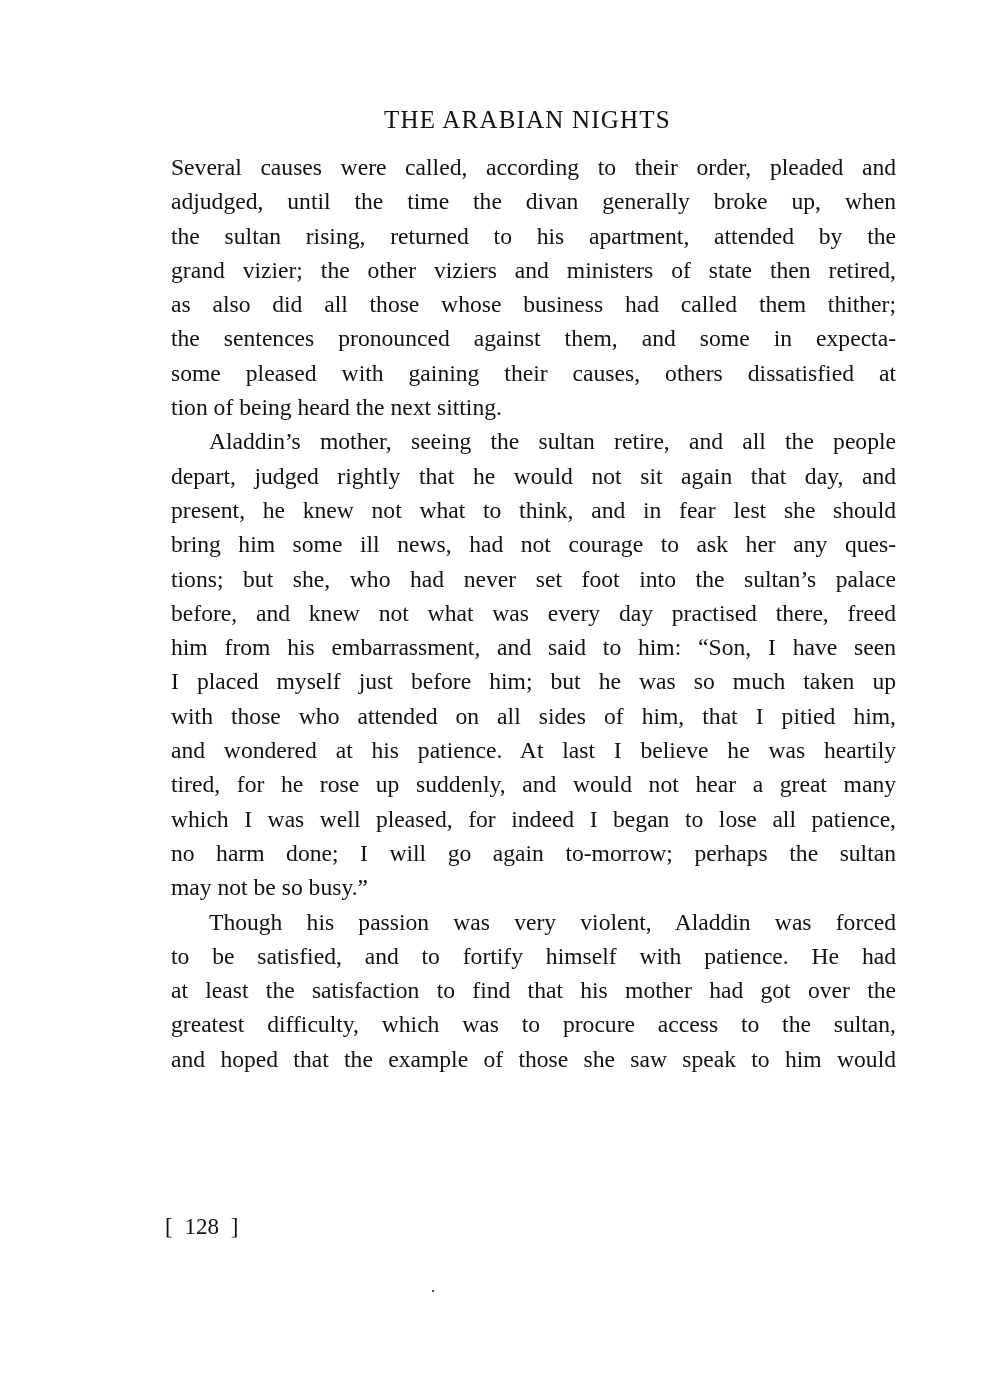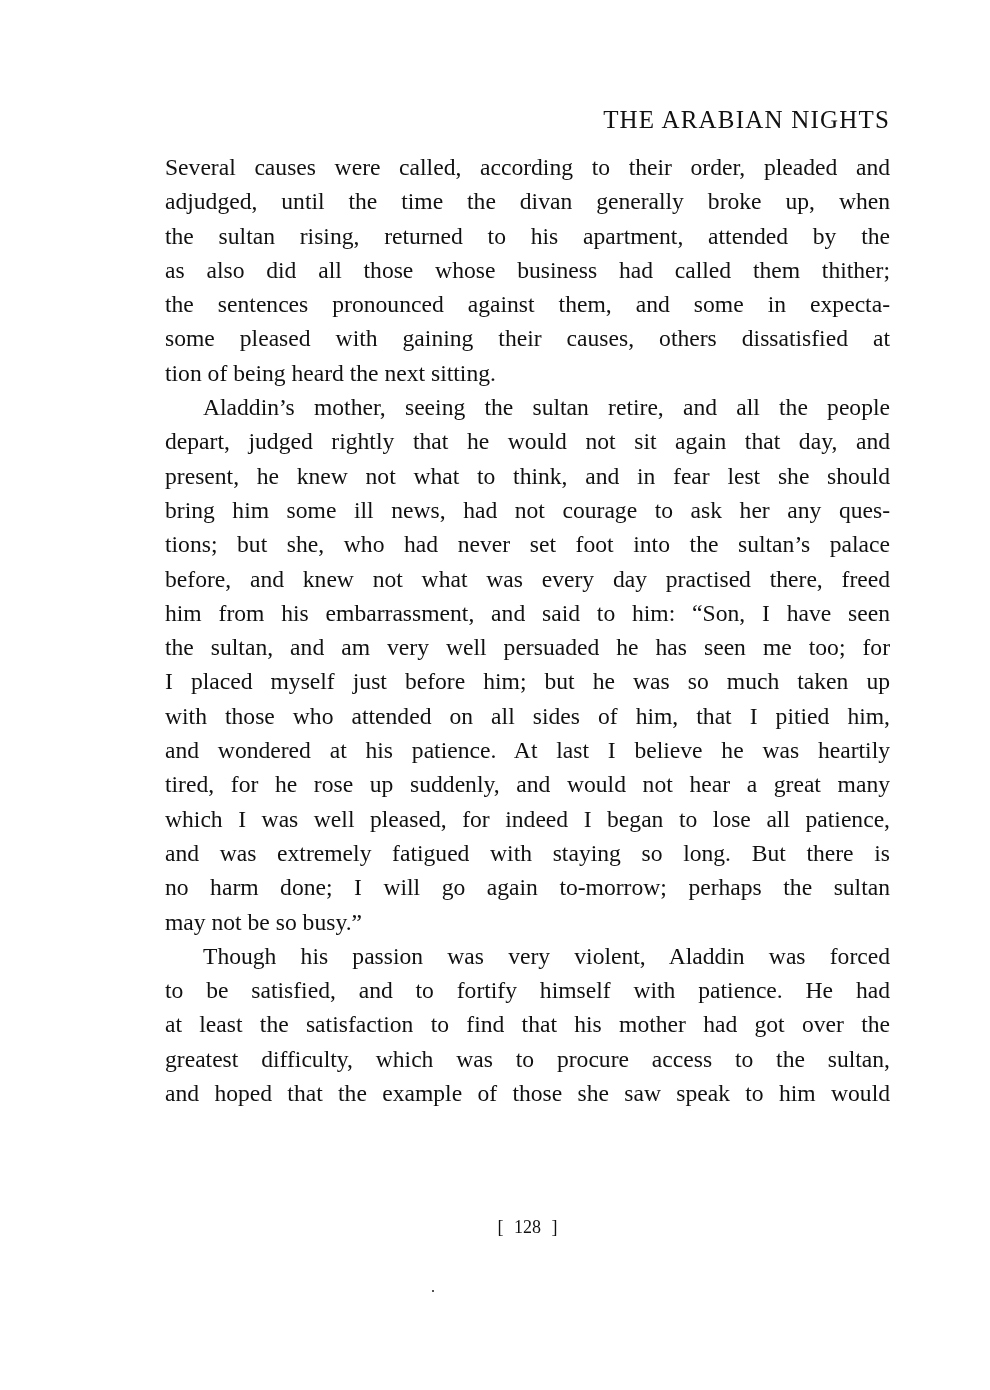--- a/index.html
+++ b/index.html
@@ -4,75 +4,75 @@
   <style>
     html, body { margin: 0; padding: 0; background: #ffffff; }
     body { width: 990px; height: 1390px; position: relative; overflow: hidden; }
     .page {
       position: absolute; left: 165px; top: 0; width: 725px;
       font-family: "Liberation Serif", "DejaVu Serif", serif;
       color: #111111;
     }
     .running-head {
       position: absolute; top: 103px; left: 0; width: 725px;
-      text-align: right; font-size: 25px; letter-spacing: 1.2px;
+      text-align: center; font-size: 25px; letter-spacing: 1.2px;
       line-height: 34px;
     }
     .body-text {
       position: absolute; top: 150px; left: 0; width: 725px;
       font-size: 23.6px;
     }
     .line {
       display: block; height: 34.3px; line-height: 34.3px;
       white-space: nowrap; text-align: justify; text-align-last: justify;
       width: 725px;
+      margin-left: 6px;
     }
     .line.indent { padding-left: 38px; width: 687px; }
     .line.last { text-align-last: left; }
     .folio {
       position: absolute; top: 1210px; left: 0; width: 725px;
-      text-align: center; font-size: 18px; line-height: 34px;
+      font-size: 23px; line-height: 34px;
       word-spacing: 6px;
     }
     .speck {
       position: absolute; left: 432px; top: 1290px; width: 2px; height: 2px;
       background: #555;
     }
   </style>
 </head>
 <body>
 
 <div class="page">
   <div class="running-head">THE ARABIAN NIGHTS</div>
 
   <div class="body-text">
     <div>
         <span class="line">Several causes were called, according to their order, pleaded and</span>
         <span class="line">adjudged, until the time the divan generally broke up, when</span>
         <span class="line">the sultan rising, returned to his apartment, attended by the</span>
+        <span class="line">grand vizier; the other viziers and ministers of state then retired,</span>
         <span class="line">as also did all those whose business had called them thither;</span>
         <span class="line">the sentences pronounced against them, and some in expecta-</span>
         <span class="line">some pleased with gaining their causes, others dissatisfied at</span>
         <span class="line last">tion of being heard the next sitting.</span>
       </div>
     <div>
         <span class="line indent">Aladdin’s mother, seeing the sultan retire, and all the people</span>
         <span class="line">depart, judged rightly that he would not sit again that day, and</span>
         <span class="line">present, he knew not what to think, and in fear lest she should</span>
         <span class="line">bring him some ill news, had not courage to ask her any ques-</span>
         <span class="line">tions; but she, who had never set foot into the sultan’s palace</span>
         <span class="line">before, and knew not what was every day practised there, freed</span>
         <span class="line">him from his embarrassment, and said to him: “Son, I have seen</span>
-        <span class="line">the sultan, and am very well persuaded he has seen me too; for</span>
         <span class="line">I placed myself just before him; but he was so much taken up</span>
         <span class="line">with those who attended on all sides of him, that I pitied him,</span>
         <span class="line">and wondered at his patience.  At last I believe he was heartily</span>
         <span class="line">tired, for he rose up suddenly, and would not hear a great many</span>
         <span class="line">which I was well pleased, for indeed I began to lose all patience,</span>
-        <span class="line">and was extremely fatigued with staying so long.  But there is</span>
         <span class="line">no harm done; I will go again to-morrow; perhaps the sultan</span>
         <span class="line last">may not be so busy.”</span>
       </div>
     <div>
         <span class="line indent">Though his passion was very violent, Aladdin was forced</span>
         <span class="line">to be satisfied, and to fortify himself with patience.  He had</span>
         <span class="line">at least the satisfaction to find that his mother had got over the</span>
         <span class="line">greatest difficulty, which was to procure access to the sultan,</span>
         <span class="line">and hoped that the example of those she saw speak to him would</span>
       </div>

